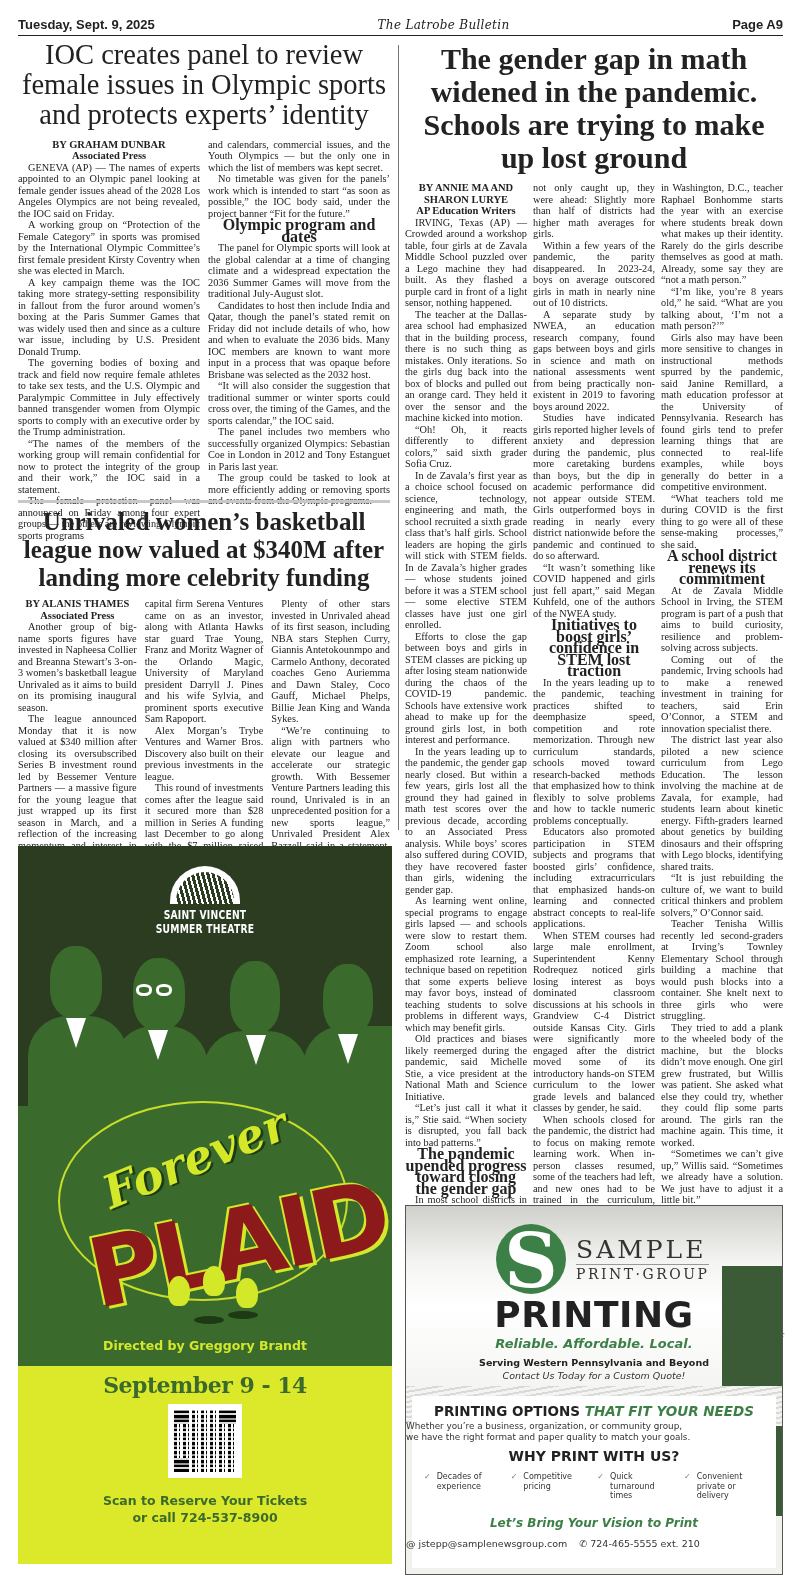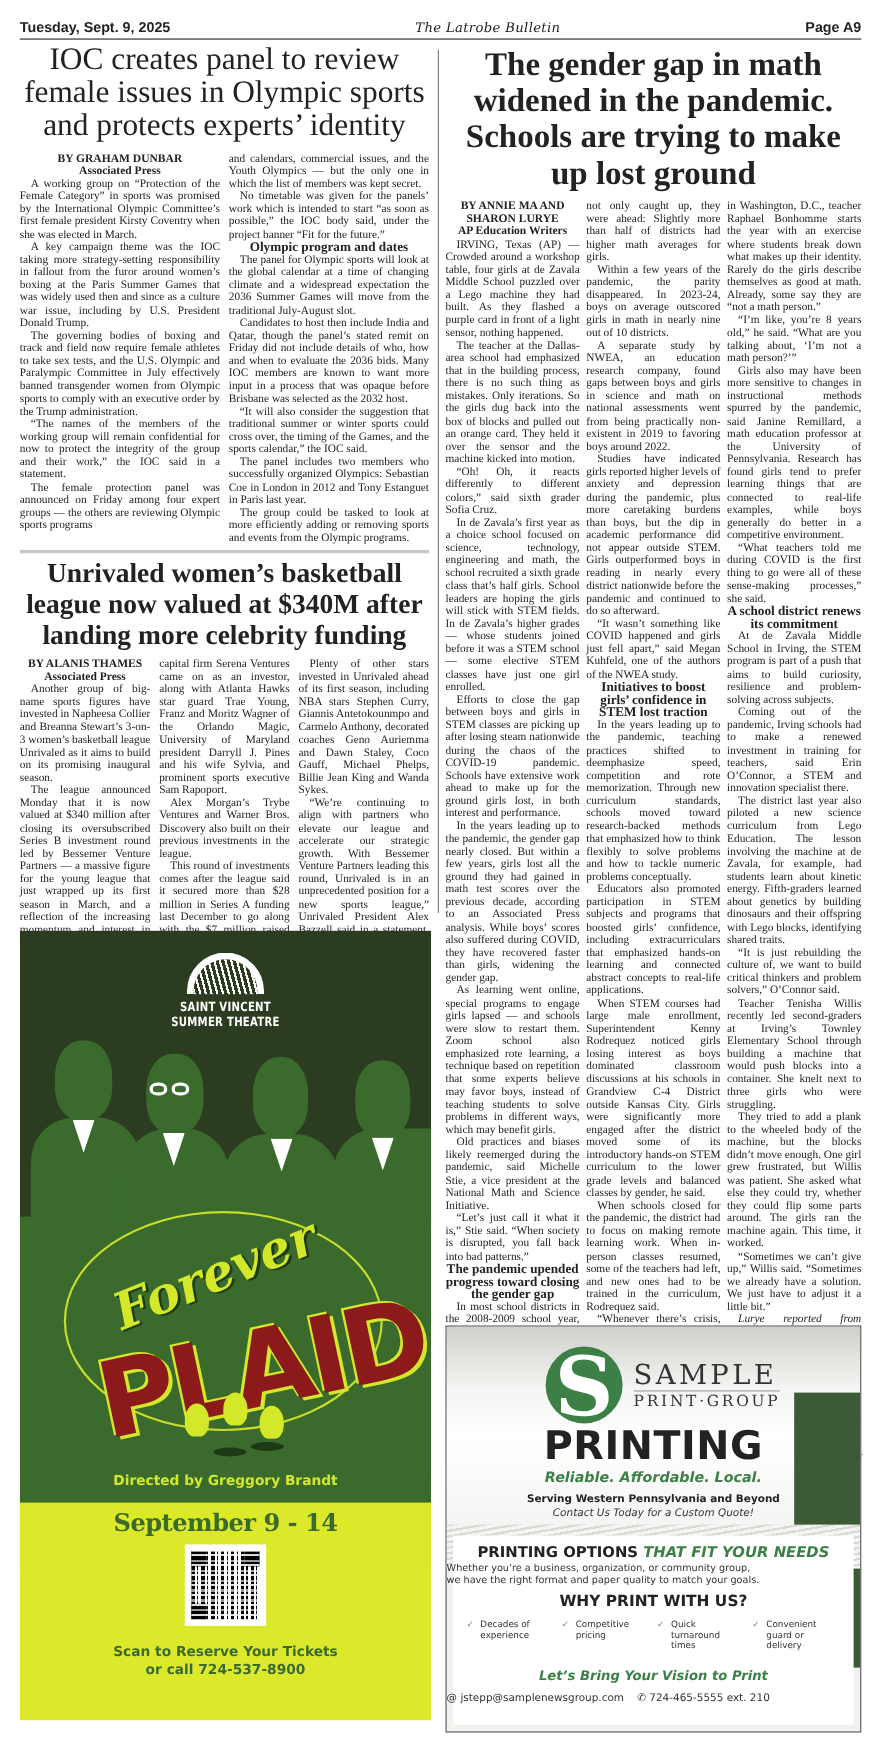--- a/index.html
+++ b/index.html
@@ -14,21 +14,21 @@
 
   .article { position: absolute; }
   .headline { text-align: center; color: #222; line-height: 1.06; }
   .h-ioc { font-family: "Liberation Serif", serif; font-weight: normal; font-size: 28.5px; }
   .h-bold { font-family: "Liberation Serif", serif; font-weight: bold; }
 
   .cols { display: flex; gap: 8px; }
   .col { flex: 1; font-size: 10.3px; line-height: 11.5px; text-align: justify; hyphens: none; }
   .col p { text-indent: 10px; }
   .byline { text-align: center; font-weight: bold; font-size: 10.5px; line-height: 11.5px; text-indent: 0 !important; }
-  .subhead { text-align: center; font-weight: bold; font-size: 12px; line-height: 11.5px; text-indent: 0 !important; }
+  .subhead { text-align: center; font-weight: bold; font-size: 16px; line-height: 11.5px; text-indent: 0 !important; }
   .italic { font-style: italic; }
 
   .gray-rule { position: absolute; height: 3px; background: #c8c8c8; }
 
   
   .theatre-ad { position: absolute; left: 18px; top: 846px; width: 374px; height: 718px; overflow: hidden; }
   .ta-top { position: absolute; left: 0; top: 0; width: 100%; height: 495px; background: #2b3c20; }
   .ta-green { position: absolute; left: 0; top: 260px; width: 100%; height: 320px; background: #3a6b2d; }
   .ta-logo { position: absolute; left: 0; top: 20px; width: 100%; text-align: center; color: #fff; }
   .ta-logo .arc { width: 70px; height: 38px; margin: 0 auto 4px; border: 6px solid #fff; border-bottom: none; border-radius: 40px 40px 0 0; position: relative; background: repeating-linear-gradient(75deg, #fff 0 2px, transparent 2px 5px); }
@@ -92,20 +92,21 @@
 </header>
 
 <div class="col-rule"></div>
 
 <article class="article" style="left:18px; top:40px; width:372px;">
   <h1 class="headline h-ioc" style="margin-bottom:8px;">IOC creates panel to review female issues in Olympic sports and protects experts’ identity</h1>
   <div class="cols">
     <div class="col">
       <p class="byline">BY GRAHAM DUNBAR</p>
       <p class="byline">Associated Press</p>
+      <p>GENEVA (AP) — The names of experts appointed to an Olympic panel looking at female gender issues ahead of the 2028 Los Angeles Olympics are not being revealed, the IOC said on Friday.</p>
       <p>A working group on “Protection of the Female Category” in sports was promised by the International Olympic Committee’s first female president Kirsty Coventry when she was elected in March.</p>
       <p>A key campaign theme was the IOC taking more strategy-setting responsibility in fallout from the furor around women’s boxing at the Paris Summer Games that was widely used then and since as a culture war issue, including by U.S. President Donald Trump.</p>
       <p>The governing bodies of boxing and track and field now require female athletes to take sex tests, and the U.S. Olympic and Paralympic Committee in July effectively banned transgender women from Olympic sports to comply with an executive order by the Trump administration.</p>
       <p>“The names of the members of the working group will remain confidential for now to protect the integrity of the group and their work,” the IOC said in a statement.</p>
       <p>The female protection panel was announced on Friday among four expert groups — the others are reviewing Olympic sports programs</p>
     </div>
     <div class="col">
       <p style="text-indent:0">and calendars, commercial issues, and the Youth Olympics — but the only one in which the list of members was kept secret.</p>
       <p>No timetable was given for the panels’ work which is intended to start “as soon as possible,” the IOC body said, under the project banner “Fit for the future.”</p>
       <p class="subhead">Olympic program and dates</p>
@@ -286,21 +287,21 @@
     <div class="pa-benefit">
         <span class="check">✓</span>
         <span>Competitive pricing</span>
       </div>
     <div class="pa-benefit">
         <span class="check">✓</span>
         <span>Quick turnaround times</span>
       </div>
     <div class="pa-benefit">
         <span class="check">✓</span>
-        <span>Convenient guard or delivery</span>
+        <span>Convenient private or delivery</span>
       </div>
   </div>
   <div class="pa-lets">Let’s Bring Your Vision to Print</div>
   <div class="pa-footer">
     <span><span>@</span> <span>jstepp@samplenewsgroup.com</span></span>
     <span><span>✆</span> <span>724-465-5555 ext. 210</span></span>
   </div>
 </section>
 
 </body></html>

